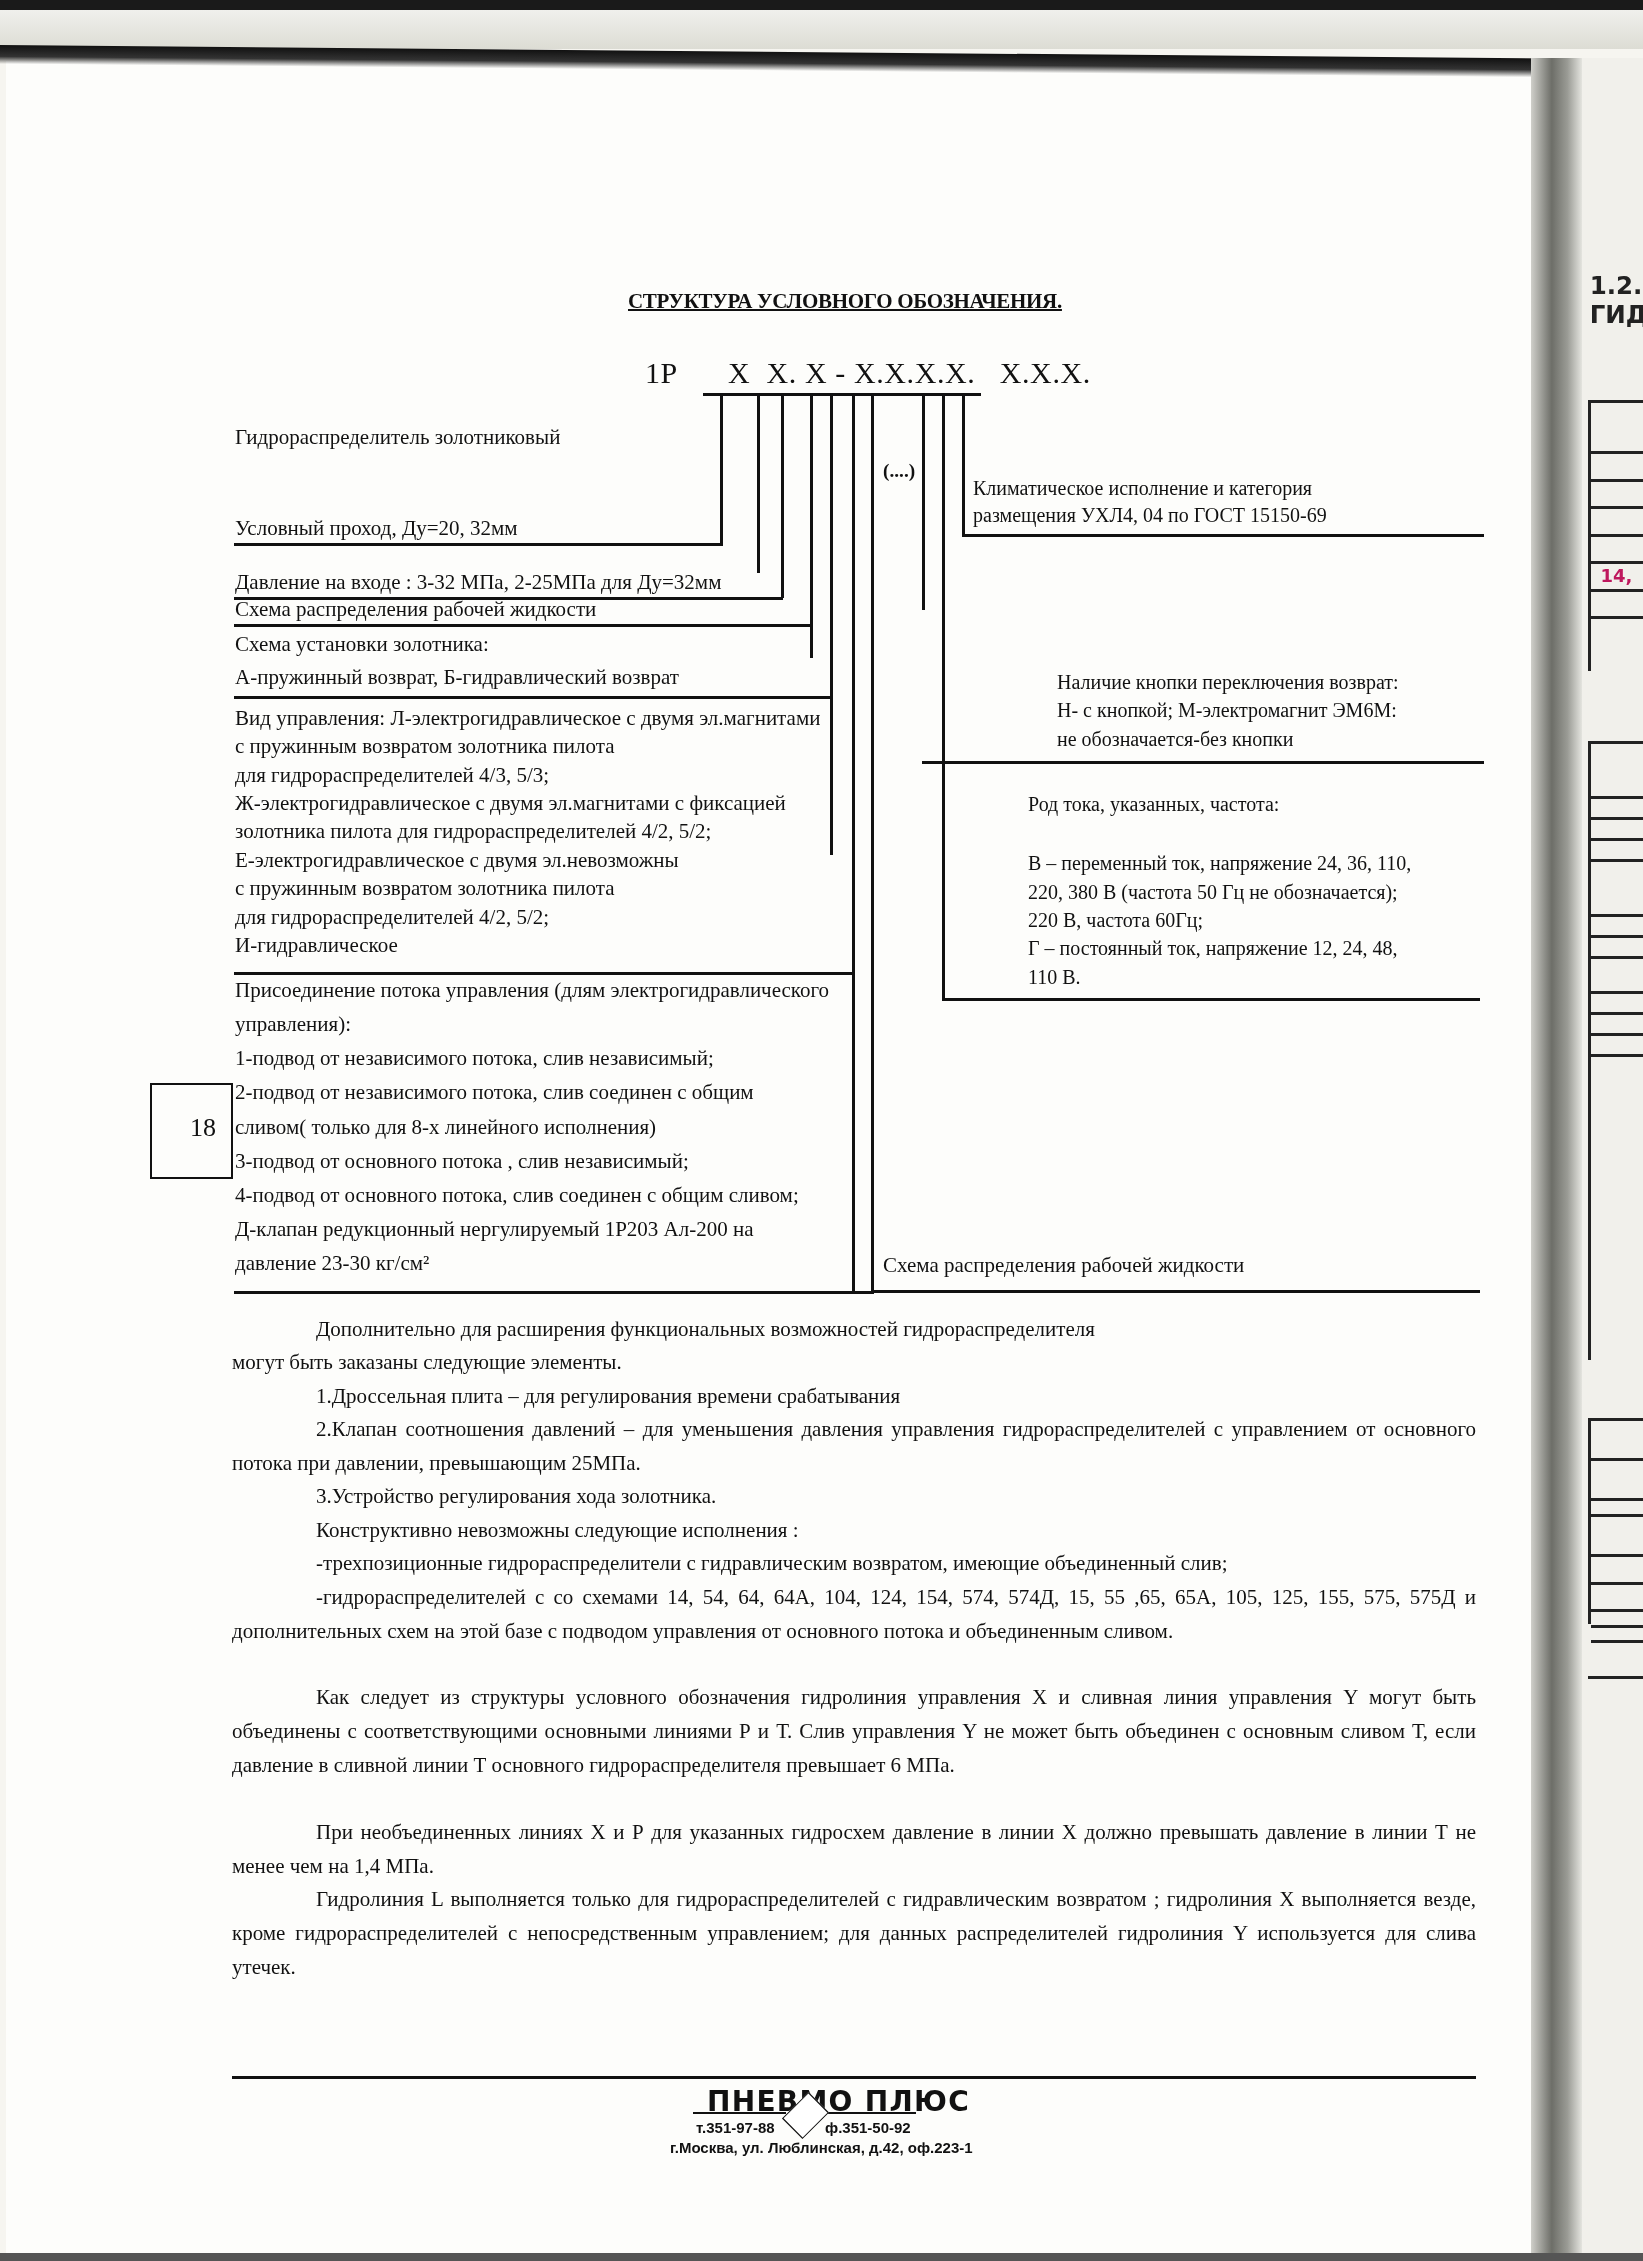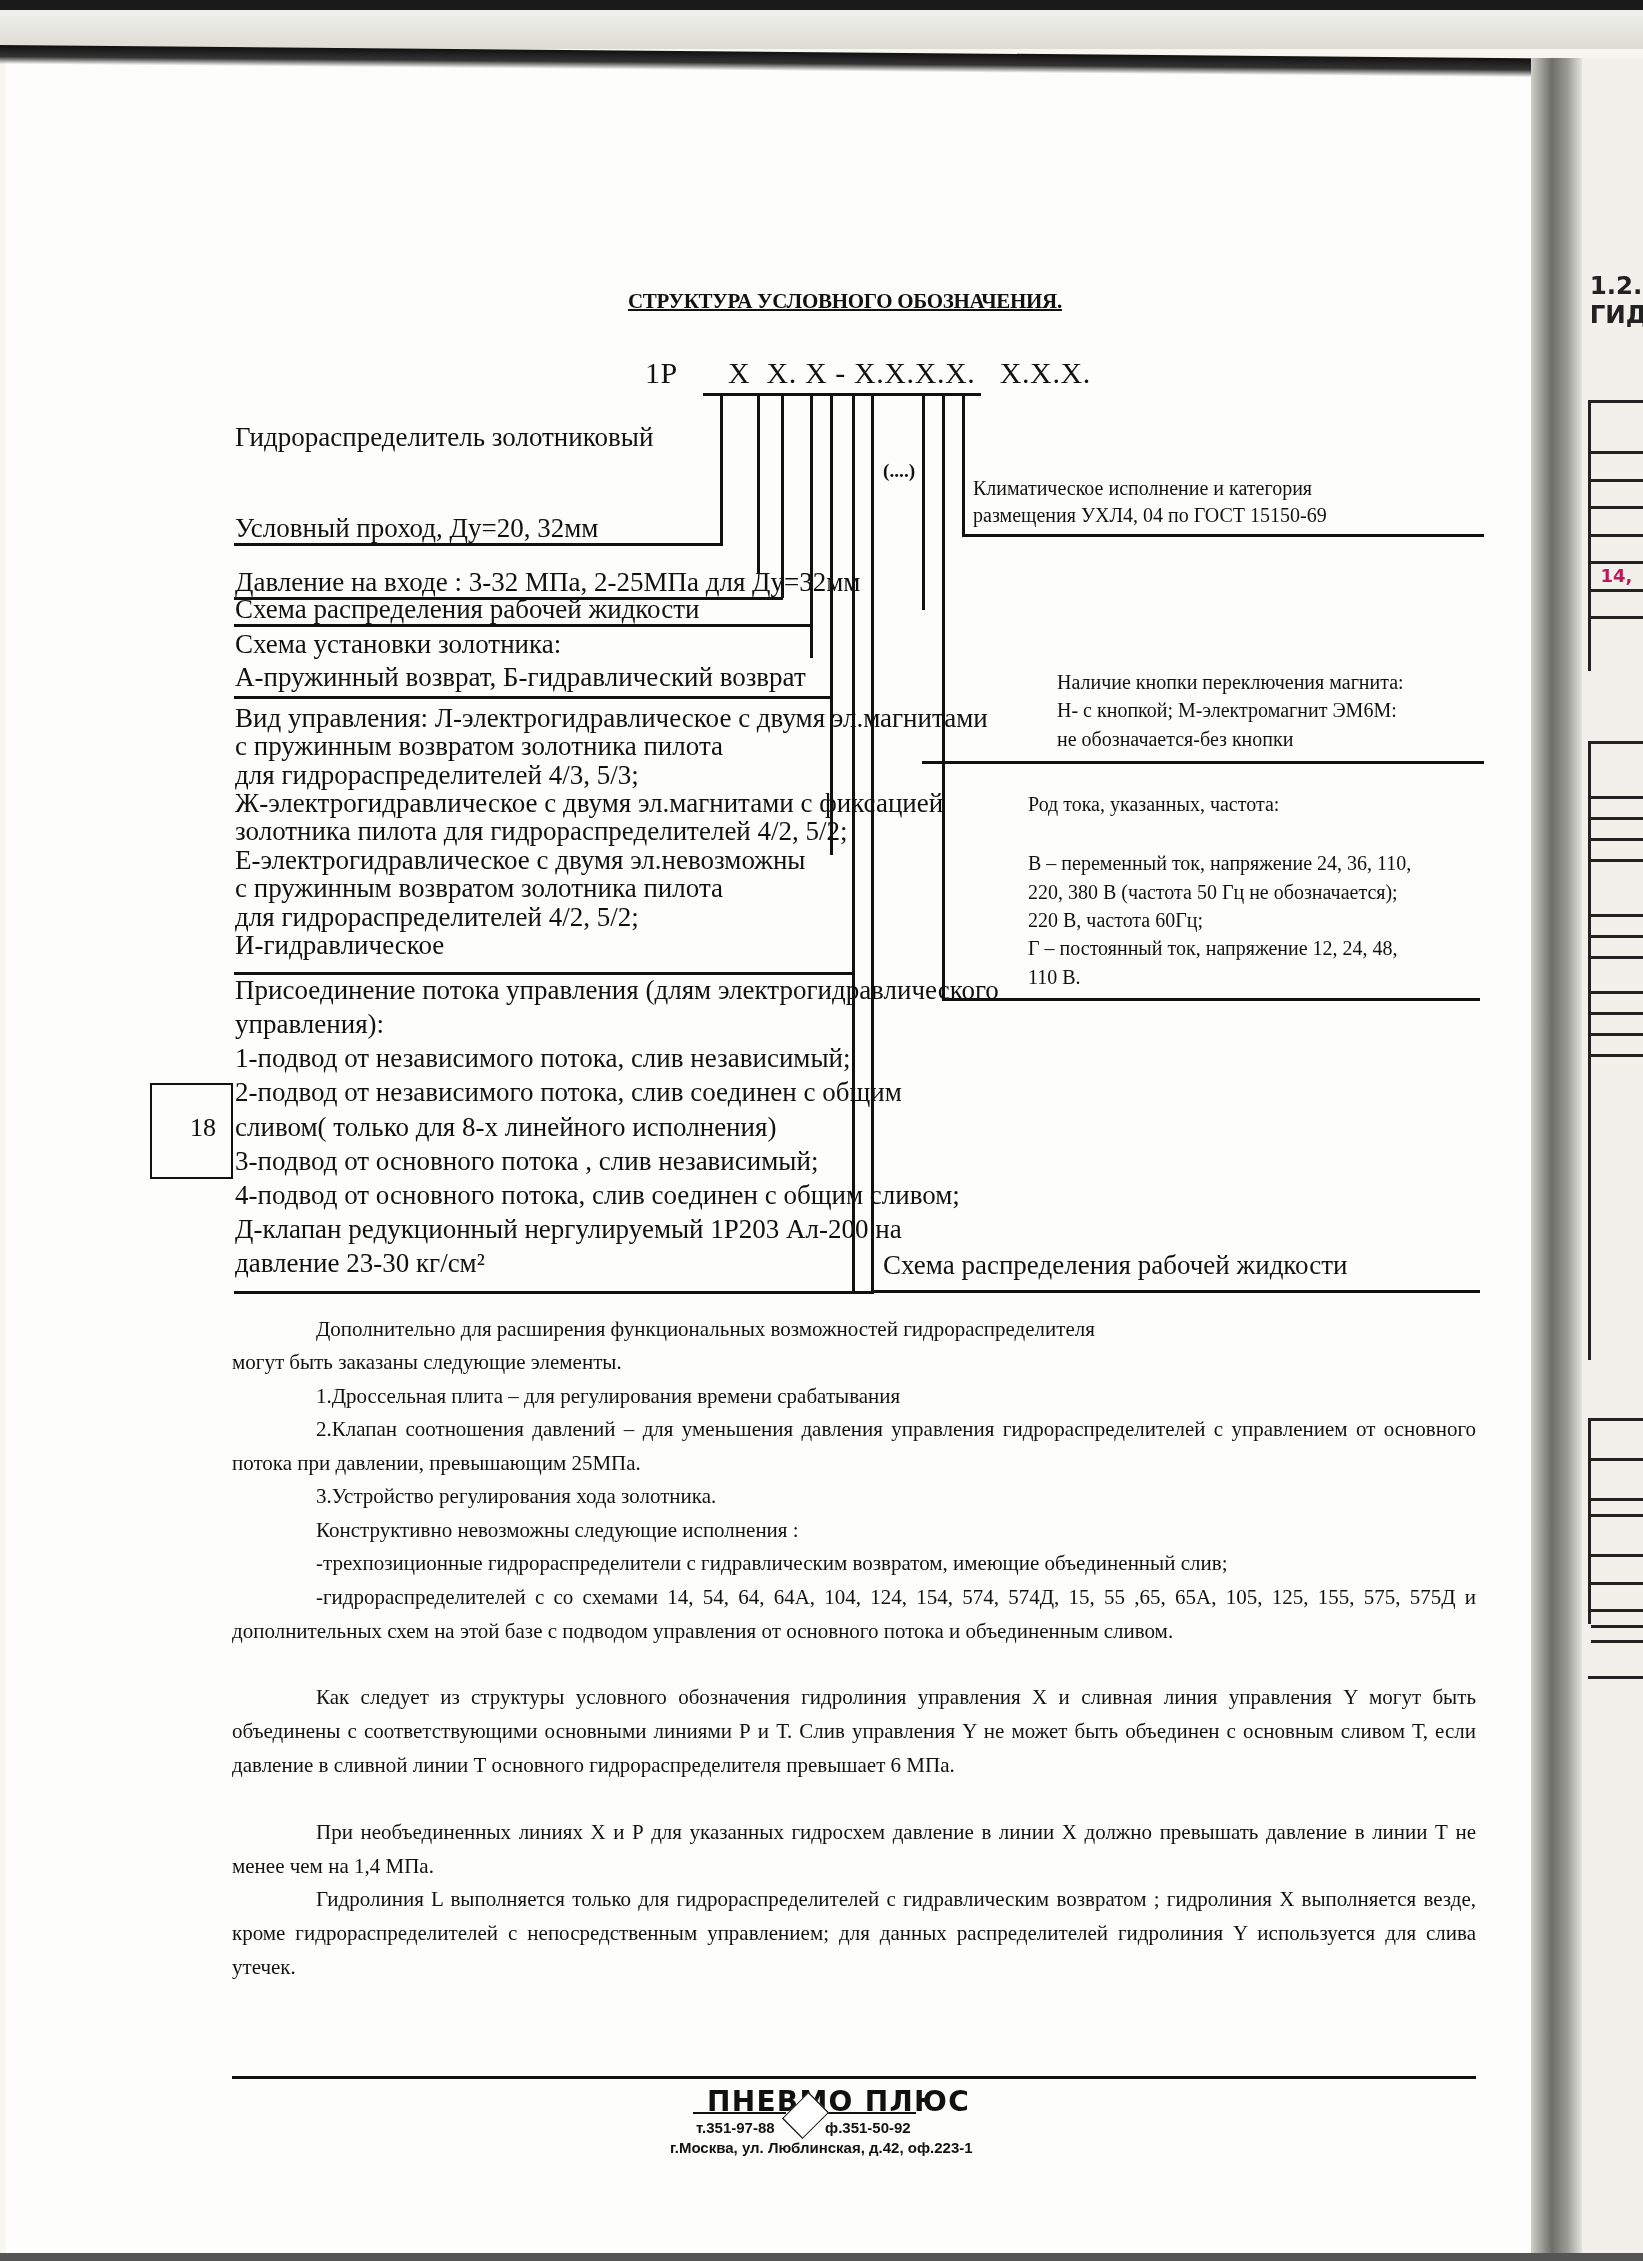--- a/index.html
+++ b/index.html
@@ -14,21 +14,21 @@
   .gutter { position:absolute; left:1531px; top:58px; width:52px; height:2205px;
             background:linear-gradient(90deg,#cfcfca,#6d6e68 40%,#9a9b95 70%,#e9e9e4); }
   .nextpage { position:absolute; left:1582px; top:58px; width:61px; height:2205px; background:#f1f0eb; overflow:hidden; }
   .np-title { position:absolute; left:7.7px; font-family:"DejaVu Sans",sans-serif; font-weight:bold; font-size:24.5px; color:#222; white-space:nowrap; }
   .np-table { position:absolute; left:6.4px; width:129px; border-left:3.9px solid #222; }
   .np-row { border-top:3.2px solid #222; position:relative; }
   .np-cell-text { position:absolute; left:9px; font-family:"DejaVu Sans",sans-serif; font-weight:bold; font-size:18px; color:#be185d; }
   .bottom-scan { position:absolute; left:0; top:2253px; width:1644px; height:8.4px; background:#555; }
 
   .abs { position:absolute; }
-  .t { position:absolute; white-space:nowrap; font-size:27px; line-height:24.5px; }
+  .t { position:absolute; white-space:nowrap; font-size:21px; line-height:24.5px; }
   .title { font-size:21px; text-decoration:underline; text-decoration-thickness:1.9px; font-weight:bold; letter-spacing:-0.3px; }
   .code { font-size:30px; letter-spacing:0.6px; }
   .vl { position:absolute; width:2.6px; background:#111; }
   .hl { position:absolute; height:3.2px; background:#111; }
   .bold { font-weight:bold; }
   .right-box-text { font-size:20px; line-height:28px; }
   .para { position:absolute; left:232px; width:1244px; font-size:21px; line-height:34px; text-align:justify; }
   .indent { text-indent:84px; }
   .page-num-box { position:absolute; left:150px; top:1083px; width:79px; height:92px; border:2.6px solid #111; }
   .page-num { position:absolute; left:0; top:28px; width:102px; text-align:center; font-size:26px; }
@@ -149,21 +149,21 @@
 </div>
 
 <div class="t bold" style="left:883px; top:459px; font-size:19.3px;">(....)</div>
 
 <div class="abs" style="left:973px; top:474px;">
   <div class="t right-box-text" style="top:0;">Климатическое исполнение и категория</div>
   <div class="t right-box-text" style="top:27px;">размещения УХЛ4, 04 по ГОСТ 15150-69</div>
 </div>
 
 <div class="abs" style="left:1057px; top:668px;">
-  <div class="t right-box-text" style="top:0;">Наличие кнопки переключения магнита:</div>
+  <div class="t right-box-text" style="top:0;">Наличие кнопки переключения возврат:</div>
   <div class="t right-box-text bold" style="top:28px; font-weight:normal;">Н- с кнопкой; М-электромагнит ЭМ6М:</div>
   <div class="t right-box-text" style="top:57px;">не обозначается-без кнопки</div>
 </div>
 
 <div class="abs" style="left:1028px; top:790px;">
   <div class="t right-box-text" style="top:0;">Род тока, указанных, частота:</div>
   <div class="t right-box-text" style="top:59px;">В – переменный ток, напряжение 24, 36, 110,</div>
   <div class="t right-box-text" style="top:88px;">220, 380 В (частота 50 Гц не обозначается);</div>
   <div class="t right-box-text" style="top:116px;">220 В, частота 60Гц;</div>
   <div class="t right-box-text" style="top:144px;">Г – постоянный ток, напряжение 12, 24, 48,</div>

